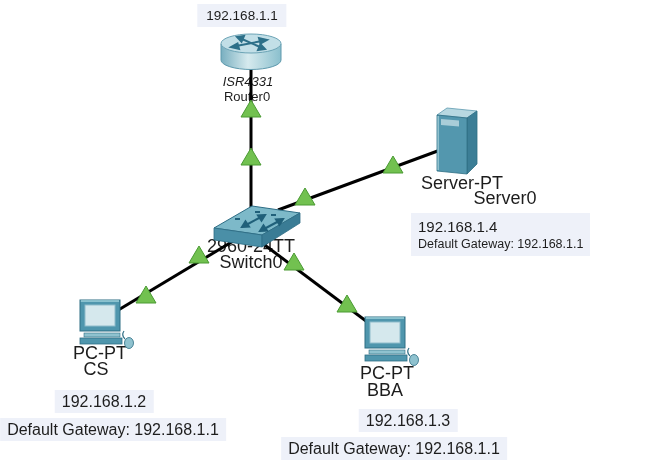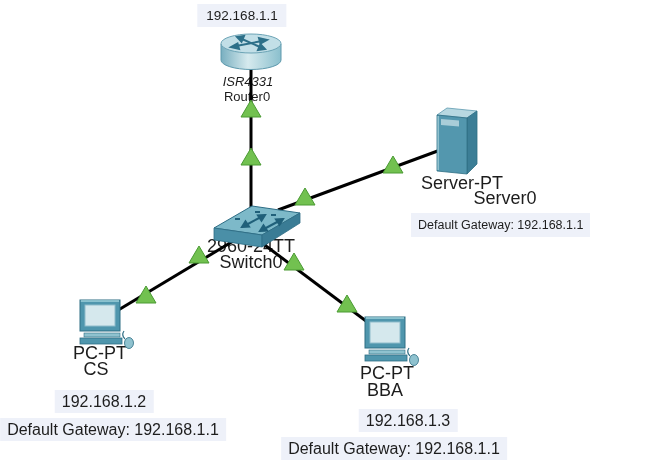--- a/index.html
+++ b/index.html
@@ -136,20 +136,21 @@
 
   <div class="lbl md" style="left:100px;top:346px;">PC-PT</div>
   <div class="lbl md" style="left:96px;top:362px;">CS</div>
 
   <div class="lbl md" style="left:387px;top:366px;">PC-PT</div>
   <div class="lbl md" style="left:385px;top:383px;">BBA</div>
 
   <div class="note center top-ip" style="left:242px;top:4px;">192.168.1.1</div>
 
   <div class="note" style="left:411px;top:213px;padding:4px 7px;">
+    <div class="srv-line1">192.168.1.4</div>
     <div class="srv-line2">Default Gateway: 192.168.1.1</div>
   </div>
 
   <div class="note center ip-big" style="left:104px;top:390px;">192.168.1.2</div>
   <div class="note center ip-big" style="left:113px;top:418px;">Default Gateway: 192.168.1.1</div>
 
   <div class="note center ip-big" style="left:392px;top:409px;margin-left:16px;">192.168.1.3</div>
   <div class="note center ip-big" style="left:394px;top:437px;">Default Gateway: 192.168.1.1</div>
 
 </div>

